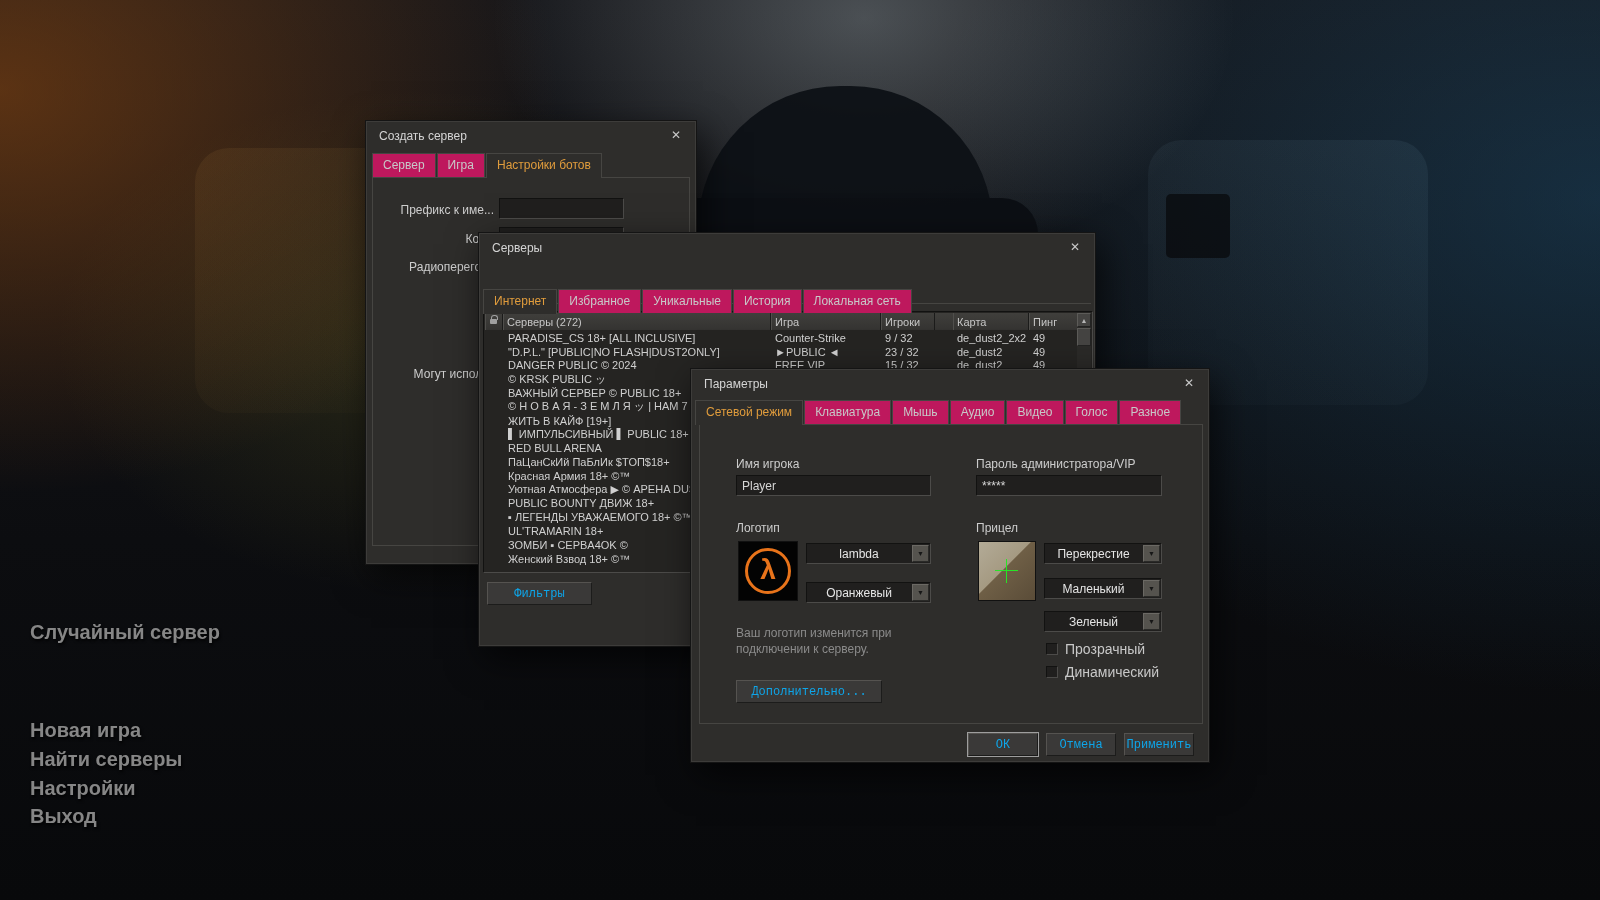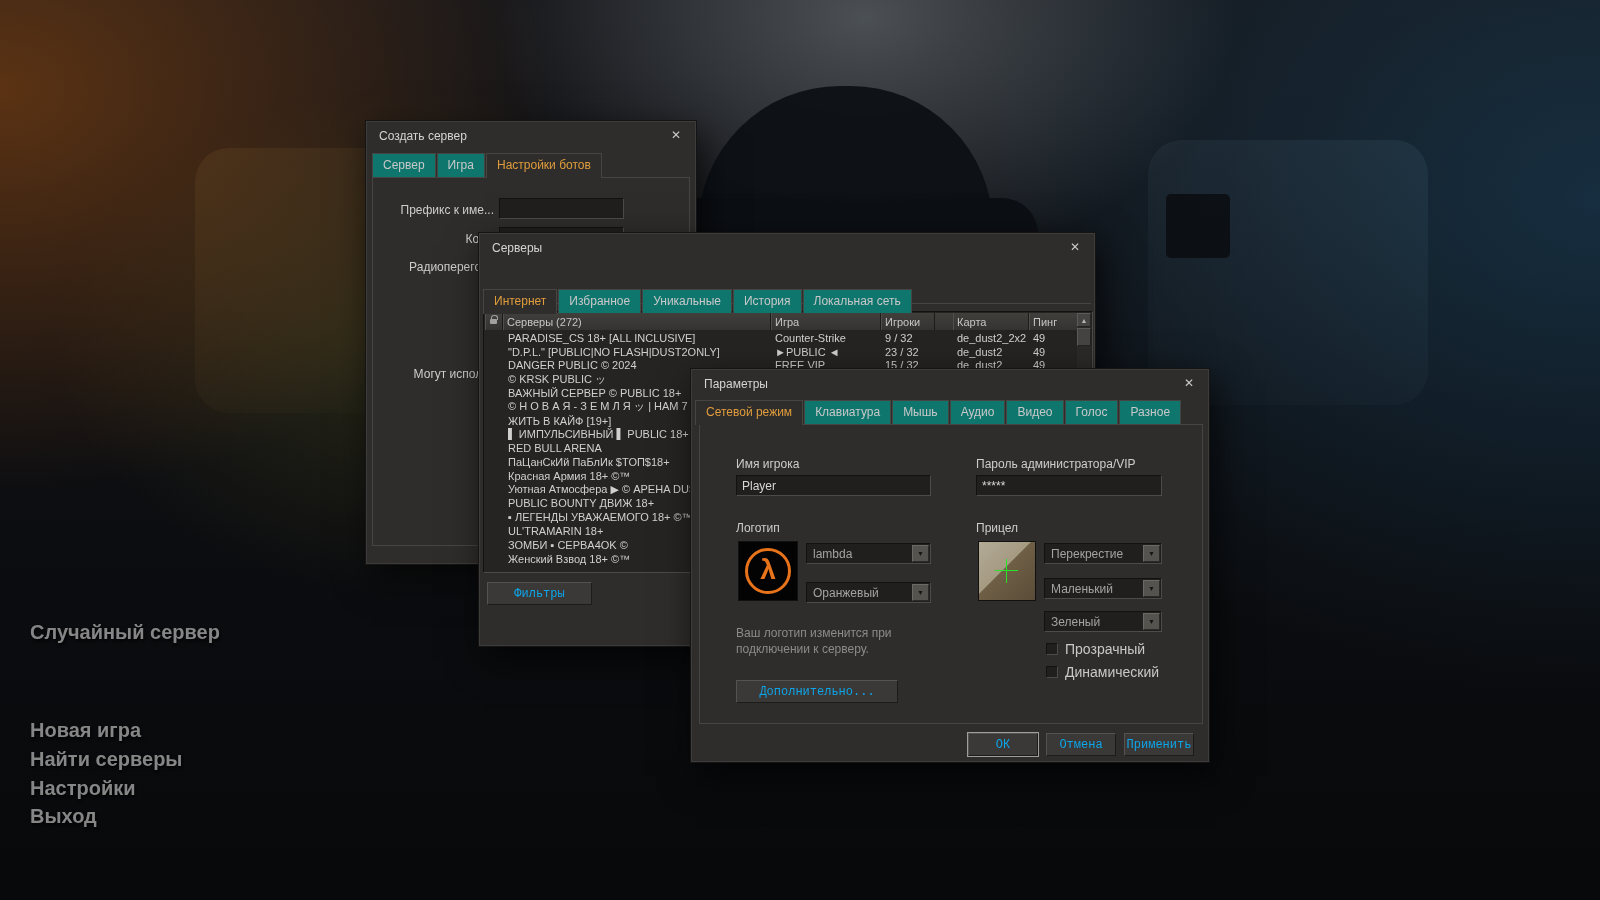--- a/index.html
+++ b/index.html
@@ -27,34 +27,34 @@
   .menu-item{position:absolute;left:30px;font-size:20px;font-weight:bold;color:#868686;
     text-shadow:1px 2px 3px rgba(0,0,0,.85);white-space:nowrap;cursor:default;}
 
   
   .win{position:absolute;background:#2e2d2b;border:1px solid #141414;color:#cfcfcf;
     box-shadow:6px 12px 34px rgba(0,0,0,.65), inset 0 0 0 1px #3d3c3a;}
   .win-title{position:absolute;left:13px;top:8px;font-size:12px;color:#d4d4d4;white-space:nowrap;}
   .win-close{position:absolute;right:12px;top:7px;width:16px;text-align:center;font-size:12px;color:#c9c9c9;cursor:default;}
 
   .tabs{position:absolute;display:flex;align-items:flex-end;height:23px;z-index:3;}
-  .tab{font-size:12px;color:#c8c8c8;background:#0f766e;border:1px solid #464542;border-bottom:none;
+  .tab{font-size:12px;color:#c8c8c8;background:#be185d;border:1px solid #464542;border-bottom:none;
     padding:4px 10px 5px;margin-right:1px;white-space:nowrap;cursor:default;}
   .tab.active{color:var(--accent-orange,#e09c3c);background:#2e2d2b;padding-bottom:6px;margin-bottom:-1px;}
   .tabline{position:absolute;height:1px;background:#464542;z-index:1;}
   .panel{position:absolute;border:1px solid #464542;z-index:1;}
 
   .lbl{position:absolute;font-size:12px;color:#cdcdcd;white-space:nowrap;z-index:4;}
   .note{position:absolute;font-size:12px;color:#8b8b8b;line-height:16px;z-index:4;}
 
   .input{position:absolute;height:21px;background:#201f1e;border:1px solid;border-color:#121211 #4c4b49 #4c4b49 #121211;
     font-size:12px;color:#d6d6d6;padding:0 5px;font-family:inherit;z-index:4;outline:none;}
   .combo{position:absolute;height:21px;background:#201f1e;border:1px solid;border-color:#121211 #4c4b49 #4c4b49 #121211;
     display:flex;align-items:center;z-index:4;cursor:default;}
-  .combo-value{flex:1;padding:0 6px;font-size:12px;color:#a3a3a3;overflow:hidden;white-space:nowrap;}
+  .combo-value{flex:1;padding:0 6px;font-size:12px;color:#e5e5e5;overflow:hidden;white-space:nowrap;text-align:center;}
   .combo-btn{width:17px;height:17px;margin:1px;flex:0 0 17px;background:#55534e;border:1px solid;
     border-color:#6b6964 #2a2a28 #2a2a28 #6b6964;color:#161616;font-size:7px;
     display:flex;align-items:center;justify-content:center;}
 
   .btn{position:absolute;height:23px;background:#3a3938;border:1px solid;border-color:#555350 #1c1c1b #1c1c1b #555350;
     color:#0ea5e9;font-size:12px;display:flex;align-items:center;justify-content:center;
     font-family:Liberation Mono, monospace;white-space:nowrap;z-index:4;cursor:default;}
   .btn.focused{box-shadow:0 0 0 1px #9e9e9e;}
 
   .checkbox{position:absolute;display:flex;align-items:center;gap:7px;font-size:14px;color:#c8c8c8;z-index:4;cursor:default;}
@@ -348,21 +348,21 @@
     </div>
     <div class="combo" style="left:115px;top:174px;width:125px">
       <span class="combo-value">lambda</span>
       <span class="combo-btn">▼</span>
     </div>
     <div class="combo" style="left:115px;top:213px;width:125px">
       <span class="combo-value">Оранжевый</span>
       <span class="combo-btn">▼</span>
     </div>
     <div class="note" style="left:45px;top:256px;width:205px">Ваш логотип изменится при подключении к серверу.</div>
-    <button class="btn" style="left:45px;top:311px;width:162px">Дополнительно...</button>
+    <button class="btn" style="left:45px;top:311px;width:146px">Дополнительно...</button>
 
     <div class="lbl" style="left:285px;top:152px">Прицел</div>
     <div class="xhair-preview" style="left:287px;top:172px">
       <span class="xh v"></span>
       <span class="xh h"></span>
     </div>
     <div class="combo" style="left:353px;top:174px;width:118px">
       <span class="combo-value">Перекрестие</span>
       <span class="combo-btn">▼</span>
     </div>

